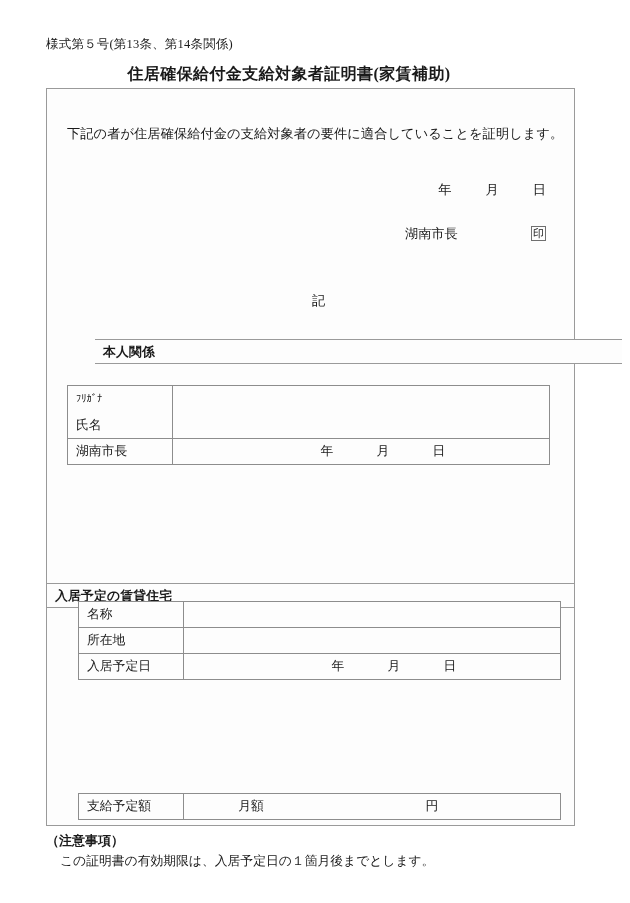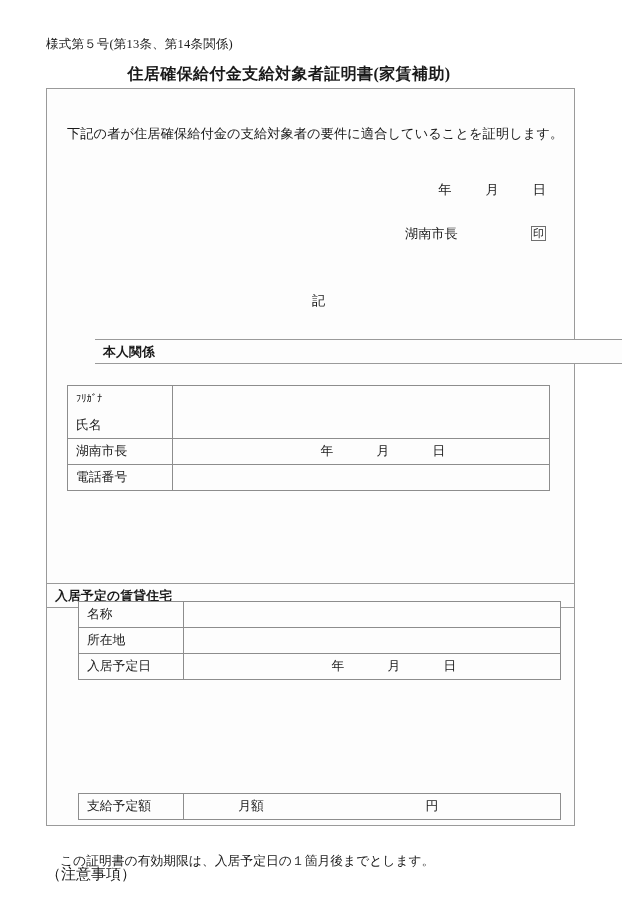--- a/index.html
+++ b/index.html
@@ -168,25 +168,24 @@
   .amount { white-space: nowrap; margin-top: 48px; }
   .amount .m { display: inline-block; width: 118px; text-align: center; }
   .amount .pad { display: inline-block; width: 88px; }
   .amount .y { display: inline-block; width: 68px; text-align: center; }
 
   
   .notes-title {
     position: absolute;
     left: 46px;
     top: 832px;
-    font-size: 15px;
-    font-weight: 400;
+    font-size: 13px;
+    font-weight: 700;
     font-family: "Liberation Sans", "DejaVu Sans", sans-serif;
     white-space: nowrap;
-    margin-top: 33px;
   }
   .notes-body {
     position: absolute;
     left: 60px;
     top: 853px;
     font-size: 12.8px;
     white-space: nowrap;
   }
 </style>
 </head>
@@ -227,24 +226,20 @@
         </td>
         <td class="val two-line"></td>
       </tr>
       <tr>
         <td class="lab">湖南市長</td>
         <td class="val">
           <span class="ymd">
             <span class="ymd-pad"></span><span class="g">年</span><span class="g">月</span><span class="g">日</span>
           </span>
         </td>
-      </tr>
-      <tr>
-        <td class="lab">電話番号</td>
-        <td class="val"></td>
       </tr>
     </tbody>
       </table>
 
     <div class="sec-head" style="top:494px;">
       <span>入居予定の賃貸住宅</span>
     </div>
 
     <table class="dtable" style="left:31px; top:512px;border-radius:17px;">
       <tbody>

